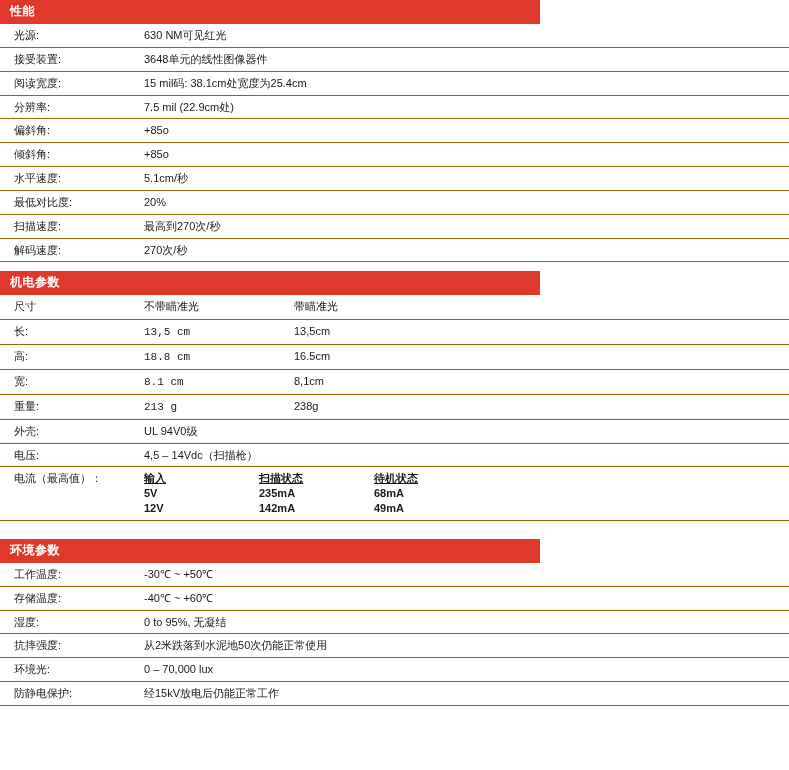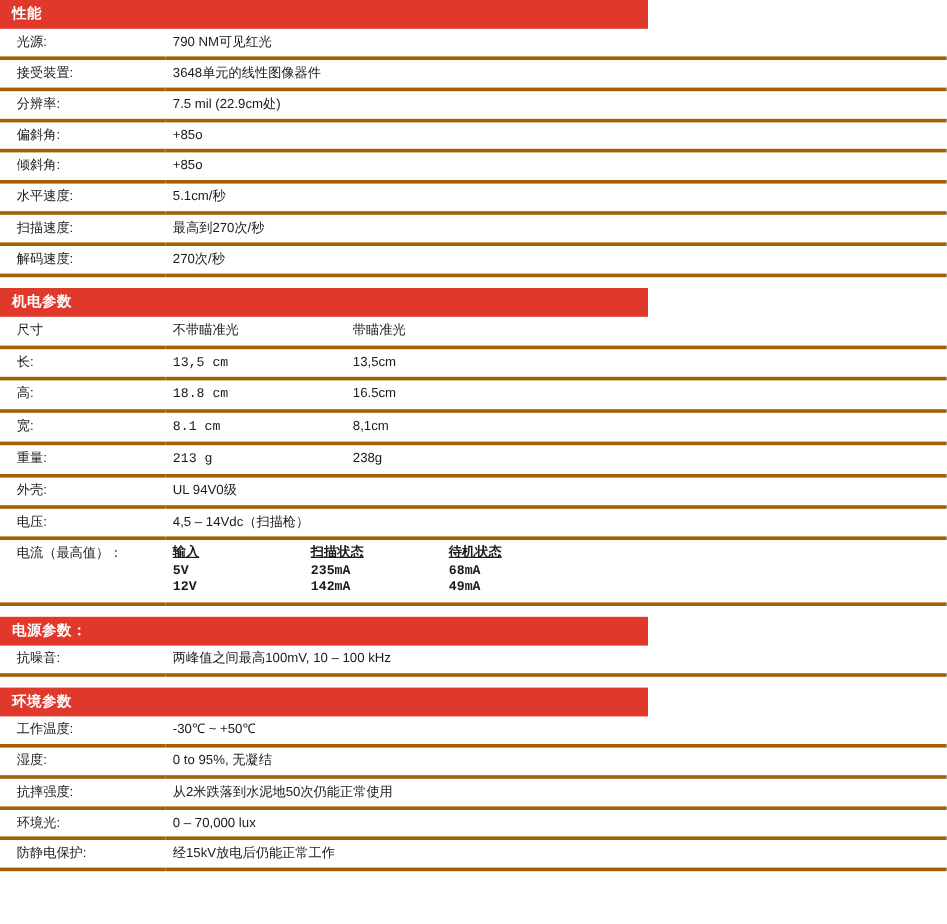--- a/index.html
+++ b/index.html
@@ -31,38 +31,37 @@
   .section-header.short {
     width: 540px;
     box-sizing: border-box;
   }
   .spec-table {
     border-collapse: collapse;
     width: 100%;
     table-layout: fixed;
   }
   .spec-table tr {
-    border-bottom: 3px solid #a16207;
+    border-bottom: 1px solid #a16207;
   }
   .spec-table td {
     padding: 4px 4px 4px 0;
     vertical-align: top;
     line-height: 1.35;
   }
   td.label {
     width: 120px;
     padding-left: 14px;
     color: #1a1a1a;
   }
   td.value {
     padding-left: 6px;
   }
   .current-grid {
     display: block;
-    font-family: Liberation Mono, monospace;
   }
   .current-grid .row {
     display: block;
     white-space: nowrap;
   }
   .current-grid .cell {
     display: inline-block;
     width: 115px;
     font-weight: bold;
     color: #1a1a1a;
@@ -80,41 +79,49 @@
 <body>
 
 <div class="page">
 
   <div class="sec-block">
     <div class="section-header short">性能</div>
     <table class="spec-table">
       <tbody>
           <tr>
         <td class="label">光源:</td>
-        <td class="value">790 NM可见红光</td>
+        <td class="value">630 NM可见红光</td>
       </tr>
       <tr>
         <td class="label">接受装置:</td>
         <td class="value">3648单元的线性图像器件</td>
       </tr>
       <tr>
+        <td class="label">阅读宽度:</td>
+        <td class="value">15 mil码: 38.1cm处宽度为25.4cm</td>
+      </tr>
+      <tr>
         <td class="label">分辨率:</td>
         <td class="value">7.5 mil (22.9cm处)</td>
       </tr>
       <tr>
         <td class="label">偏斜角:</td>
         <td class="value">+85o</td>
       </tr>
       <tr>
         <td class="label">倾斜角:</td>
         <td class="value">+85o</td>
       </tr>
       <tr>
         <td class="label">水平速度:</td>
         <td class="value">5.1cm/秒</td>
+      </tr>
+      <tr>
+        <td class="label">最低对比度:</td>
+        <td class="value">20%</td>
       </tr>
       <tr>
         <td class="label">扫描速度:</td>
         <td class="value">最高到270次/秒</td>
       </tr>
       <tr>
         <td class="label">解码速度:</td>
         <td class="value">270次/秒</td>
       </tr>
     </tbody>
@@ -180,43 +187,36 @@
             </div>
           </div>
         </td>
       </tr>
     </tbody>
       </table>
   </div>
 
   <div class="sec-gap"></div>
 
-  <div class="sec-block">
-    <div class="section-header short">电源参数：</div>
-    <table class="spec-table">
-      <tbody>
-          <tr>
-        <td class="label">抗噪音:</td>
-        <td class="value">两峰值之间最高100mV, 10 – 100 kHz</td>
-      </tr>
-    </tbody>
-      </table>
-  </div>
 
   <div class="sec-gap"></div>
 
   <div class="sec-block">
     <div class="section-header short">环境参数</div>
     <table class="spec-table">
       <tbody>
           <tr>
         <td class="label">工作温度:</td>
         <td class="value">-30℃ ~ +50℃</td>
       </tr>
       <tr>
+        <td class="label">存储温度:</td>
+        <td class="value">-40℃ ~ +60℃</td>
+      </tr>
+      <tr>
         <td class="label">湿度:</td>
         <td class="value">0 to 95%,  无凝结</td>
       </tr>
       <tr>
         <td class="label">抗摔强度:</td>
         <td class="value">从2米跌落到水泥地50次仍能正常使用</td>
       </tr>
       <tr>
         <td class="label">环境光:</td>
         <td class="value">0 – 70,000 lux</td>

